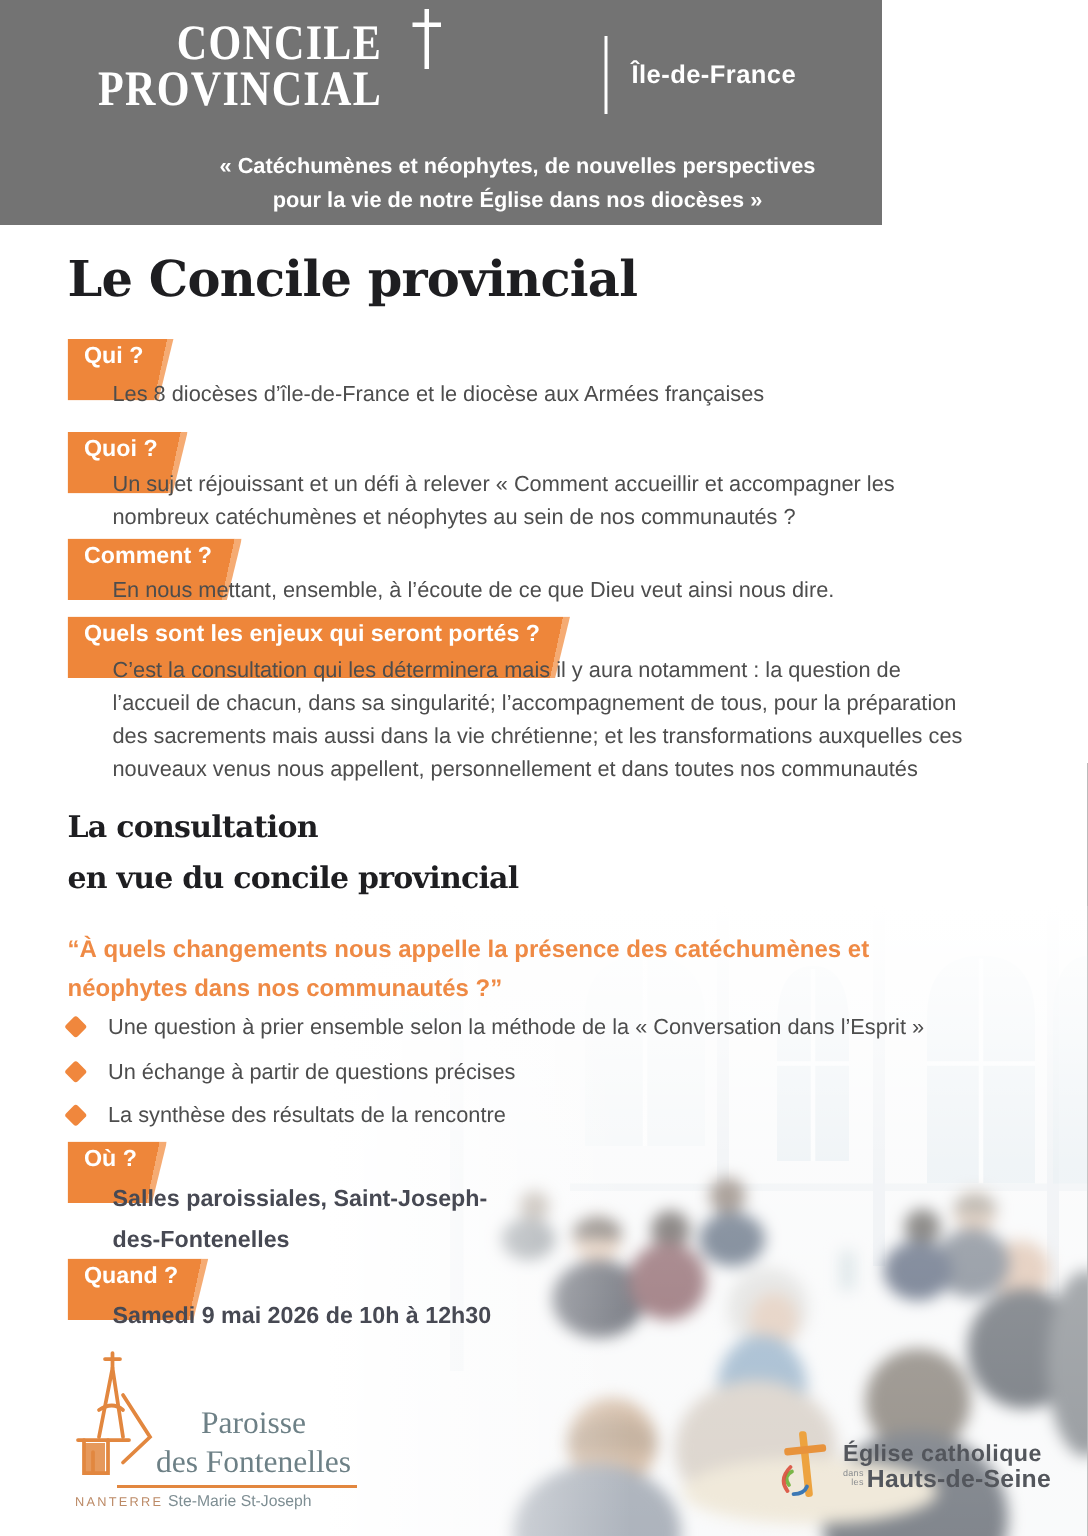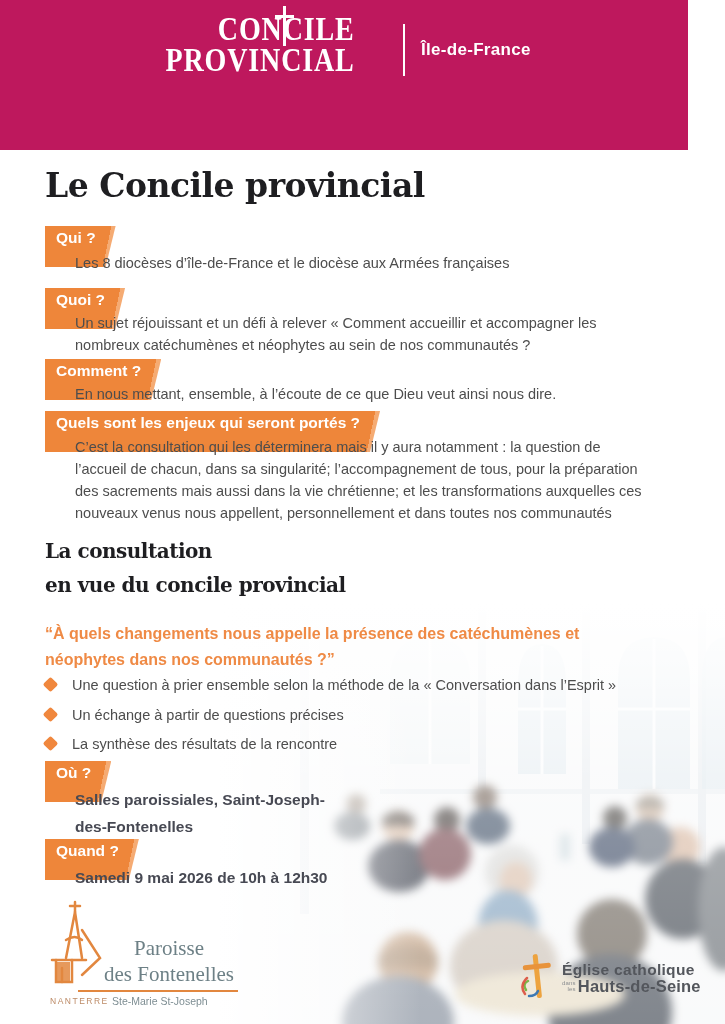--- a/index.html
+++ b/index.html
@@ -6,22 +6,22 @@
   .page{
     position:relative;
     width:725px;height:1024px;
     margin:0 auto;
     background:#ffffff;
     overflow:hidden;
     font-family:"Liberation Sans","DejaVu Sans",sans-serif;
   }
   
   .header{
-    position:absolute;top:0;left:0;width:688px;height:150px;
-    background:#be185d;z-index:3;
+    position:absolute;top:0;left:0;width:588px;height:150px;
+    background:#737373;z-index:3;
   }
   .logo-lines{
     position:absolute;right:333px;top:14px;
     text-align:right;color:#fff;
     font-family:"Liberation Serif","DejaVu Serif",serif;
     font-weight:bold;font-size:33px;line-height:31px;letter-spacing:1px;
     transform:scaleX(.85);transform-origin:100% 50%;
     white-space:nowrap;
   }
   .logo-cross{position:absolute;z-index:4;}
@@ -188,20 +188,24 @@
     <div class="logo-lines">
       <div>CONCILE</div>
       <div>PROVINCIAL</div>
     </div>
     <div class="logo-cross">
       <div class="v"></div>
         <div class="h"></div>
     </div>
     <div class="logo-divider"></div>
     <div class="region-label">Île-de-France</div>
+    <div class="header-quote">
+      <div>« Catéchumènes et néophytes, de nouvelles perspectives</div>
+      <div>pour la vie de notre Église dans nos diocèses »</div>
+    </div>
   </div>
 
   <div class="display h1">Le Concile provincial</div>
 
   <div class="tag" style="top:226px">Qui ?</div>
   <div class="qa-text" style="top:252px">Les 8 diocèses d’île-de-France et le diocèse aux Armées françaises</div>
 
   <div class="tag" style="top:288px">Quoi ?</div>
   <div class="qa-text" style="top:312px">Un sujet réjouissant et un défi à relever « Comment accueillir et accompagner les nombreux catéchumènes et néophytes au sein de nos communautés ?</div>
 

